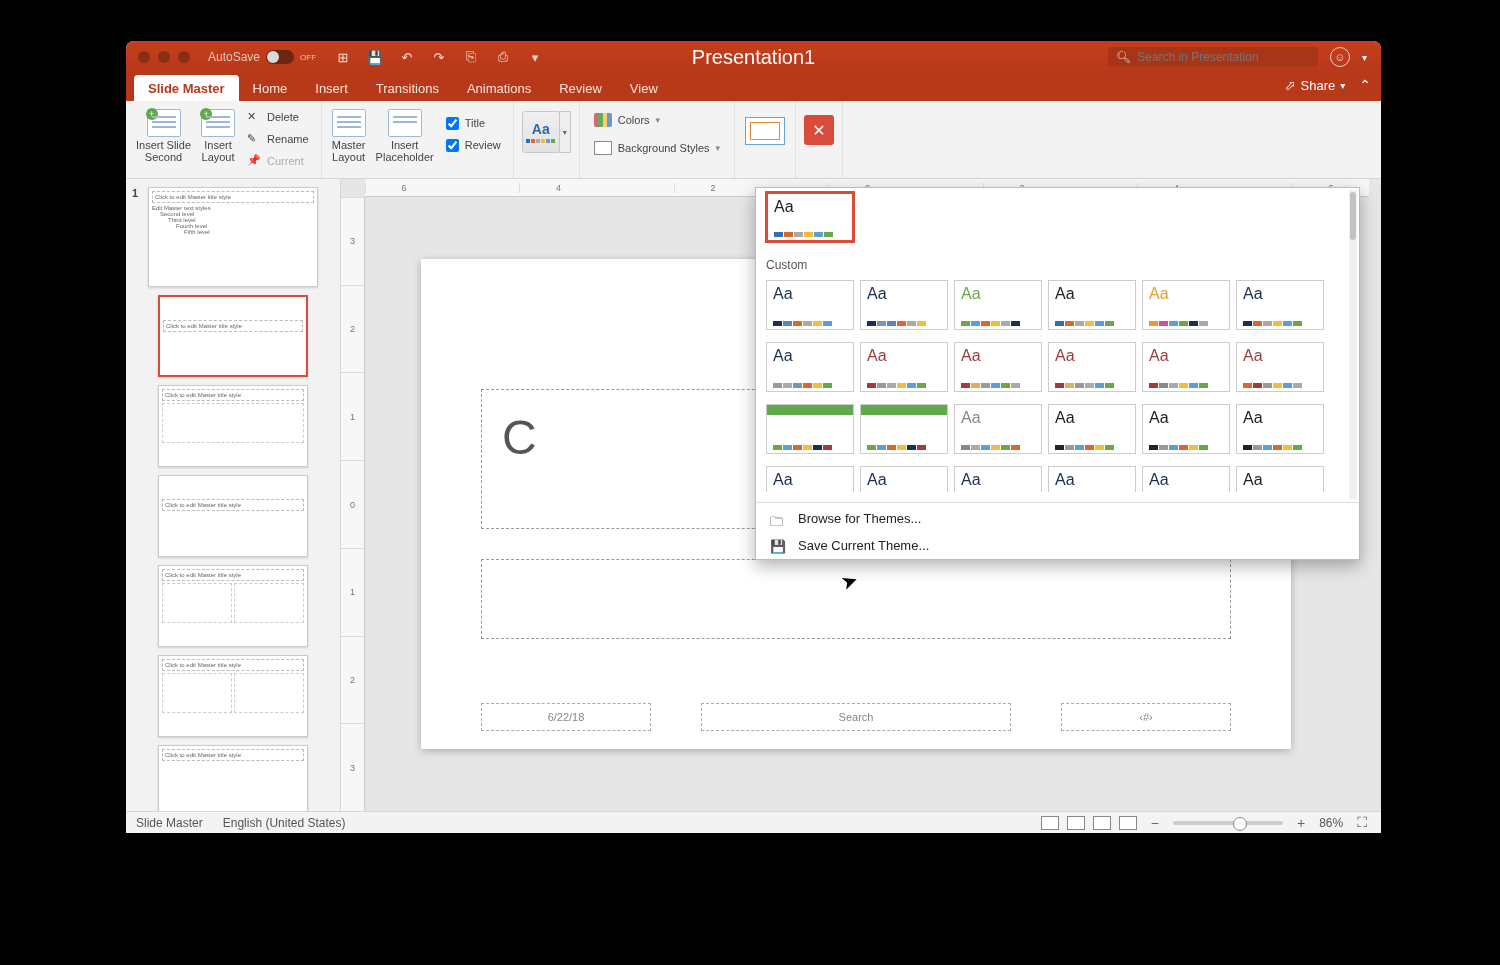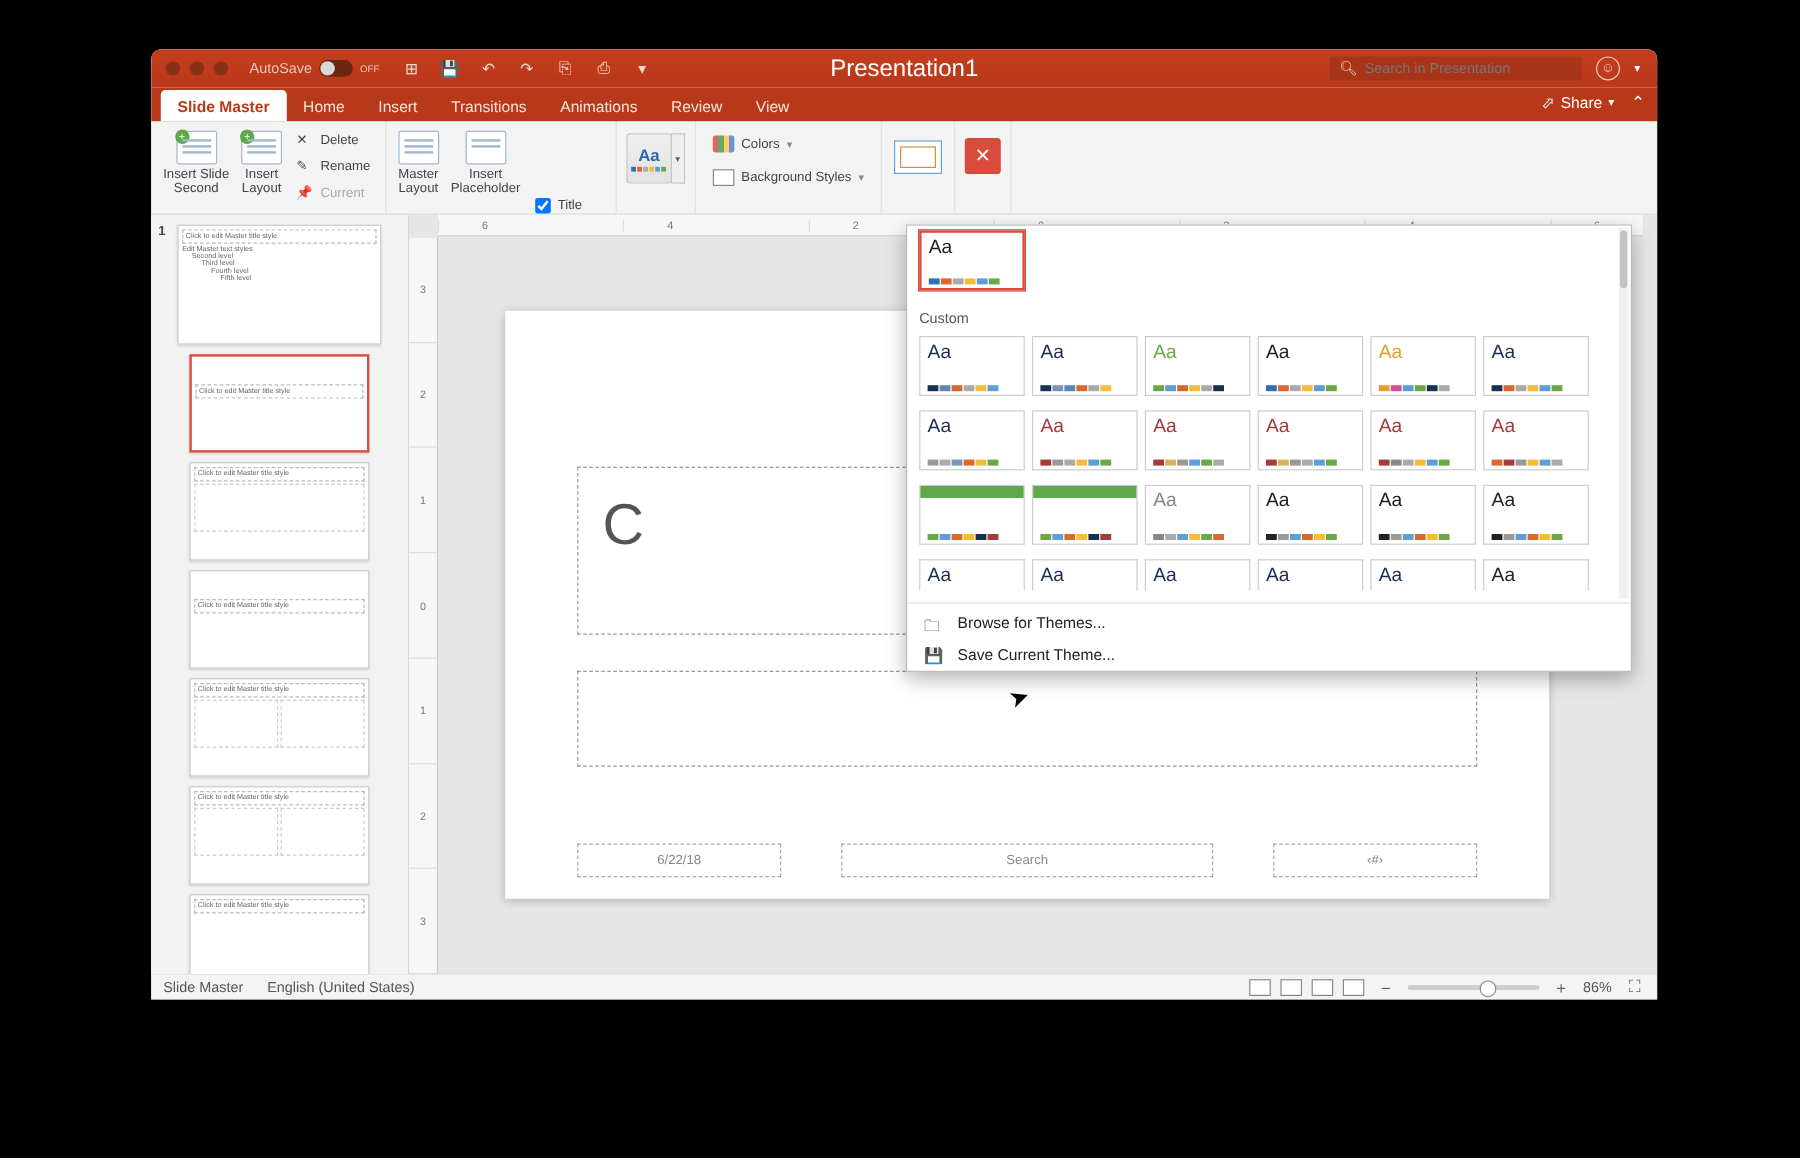--- a/index.html
+++ b/index.html
@@ -32,21 +32,21 @@
 .ribbon { height:78px; background:#f3f3f3; border-bottom:1px solid #d6d6d6; display:flex; font-size:11px; color:#444; }
 .rgroup { display:flex; flex-direction:row; align-items:flex-start; padding:4px 8px; border-right:1px solid #e2e2e2; gap:6px; }
 .big-btn { display:flex; flex-direction:column; align-items:center; justify-content:flex-start; gap:2px; text-align:center; padding:4px 2px; }
 .big-icon { width:34px; height:28px; background:#fff; border:1px solid #9fb7d4; border-radius:2px; position:relative; }
 .big-icon .plus { position:absolute; top:-2px; left:-2px; width:12px; height:12px; background:#5fa84c; border-radius:50%; color:#fff; font-size:9px; display:flex; align-items:center; justify-content:center; }
 .big-icon .bars { position:absolute; left:4px; top:6px; right:4px; }
 .big-icon .bars span { display:block; height:2px; background:#9fb7d4; margin-bottom:3px; }
 .small-list { display:flex; flex-direction:column; gap:2px; padding-top:2px; }
 .small-item { display:flex; align-items:center; gap:6px; height:20px; padding:0 4px; }
 .small-ico { width:14px; height:14px; }
-.chk { display:flex; align-items:center; gap:6px; height:20px; padding:0 4px;margin-top:48px; }
+.chk { display:flex; align-items:center; gap:6px; height:20px; padding:0 4px; }
 .chk input { width:13px; height:13px; }
 .themes-btn { width:38px; height:42px; border:1px solid #c7c7c7; background:linear-gradient(#efefef,#e2e2e2); border-radius:3px; display:flex; flex-direction:column; align-items:center; justify-content:center; gap:2px; margin-top:6px; }
 .themes-btn .aa { font-size:14px; font-weight:600; color:#3066b0; }
 .themes-btn .sw { display:flex; gap:1px; }
 .themes-btn .sw span { width:4px; height:4px; }
 .drop { border:1px solid #c7c7c7; background:#eee; width:12px; height:42px; display:flex; align-items:center; justify-content:center; margin-top:6px; margin-left:-1px; font-size:8px; color:#666; }
 .ribbon-btn { display:flex; align-items:center; gap:6px; height:22px; padding:0 6px; }
 .ribbon-btn .ico { width:18px; height:14px; background:linear-gradient(90deg,#d66 25%,#6a6 25% 50%,#fc6 50% 75%,#69c 75%); border-radius:2px; }
 .close-x { width:30px; height:30px; background:#d94b3a; border-radius:3px; color:#fff; display:flex; align-items:center; justify-content:center; font-size:16px; margin-top:10px; }
 

